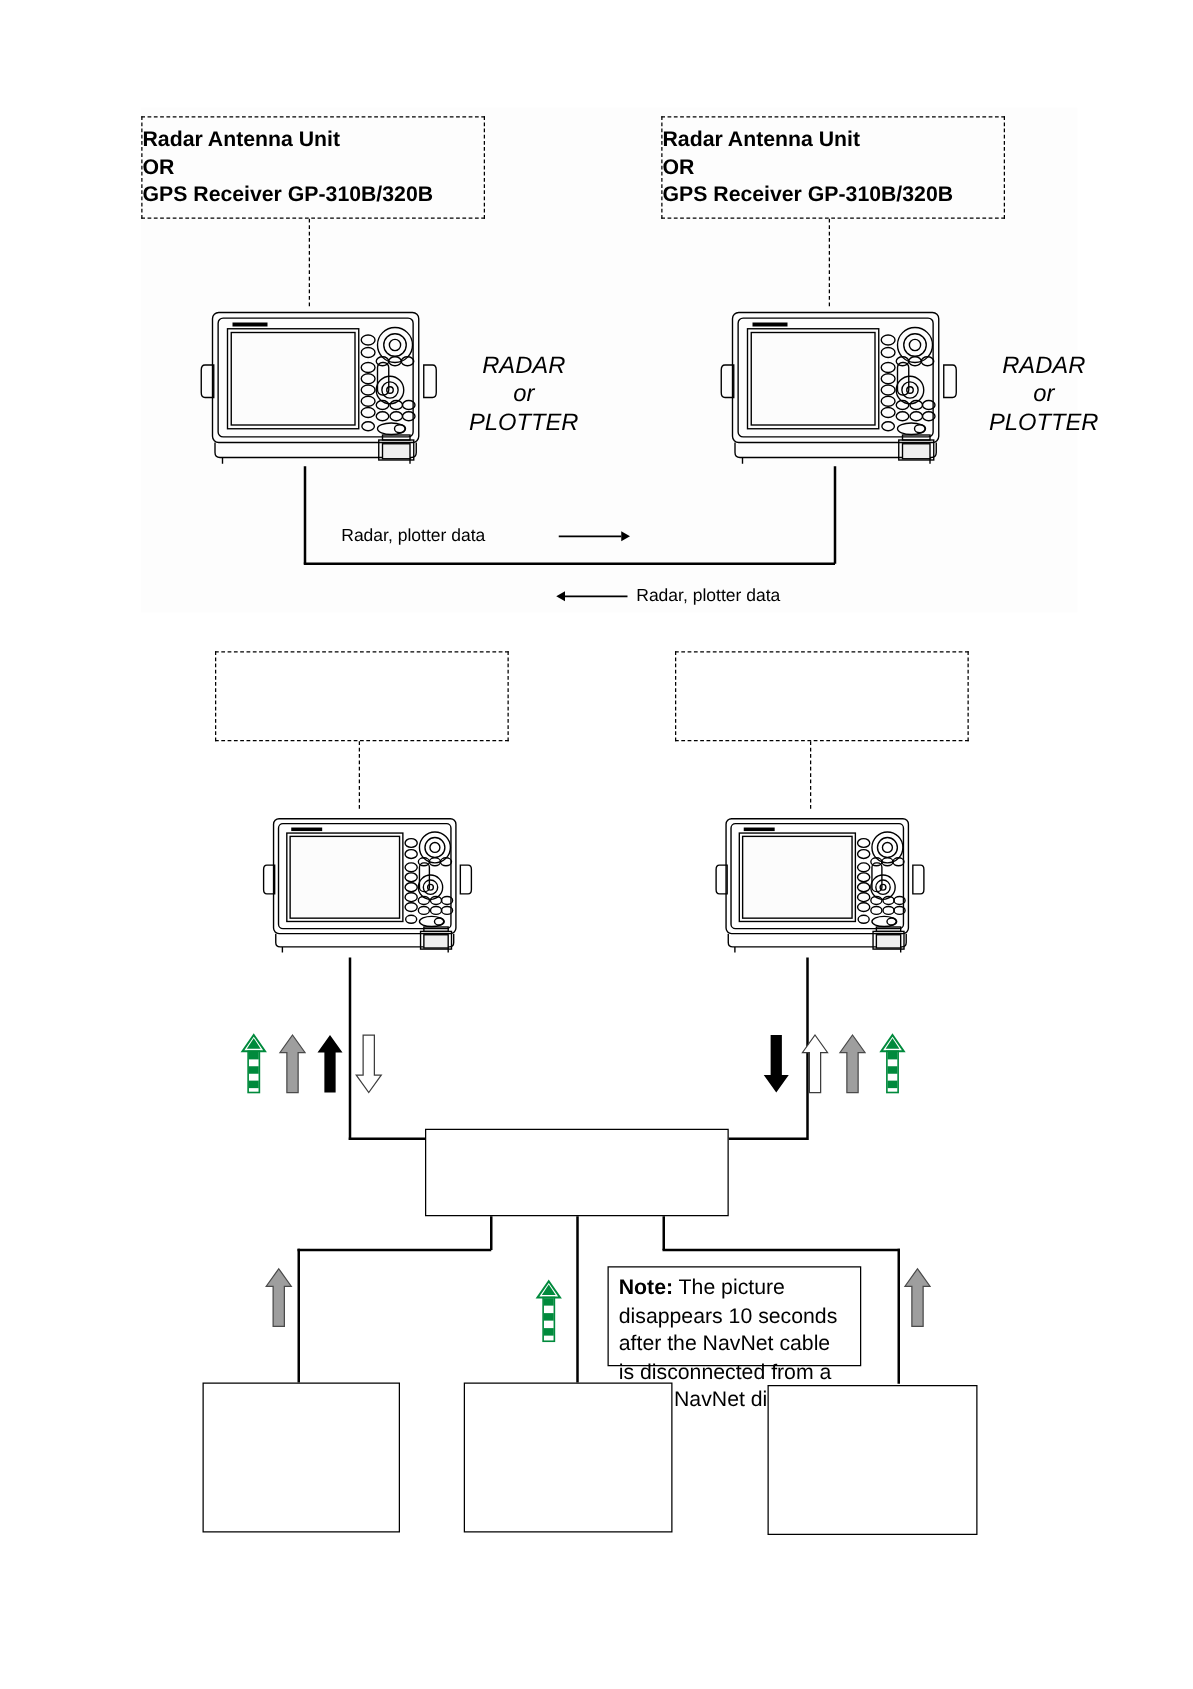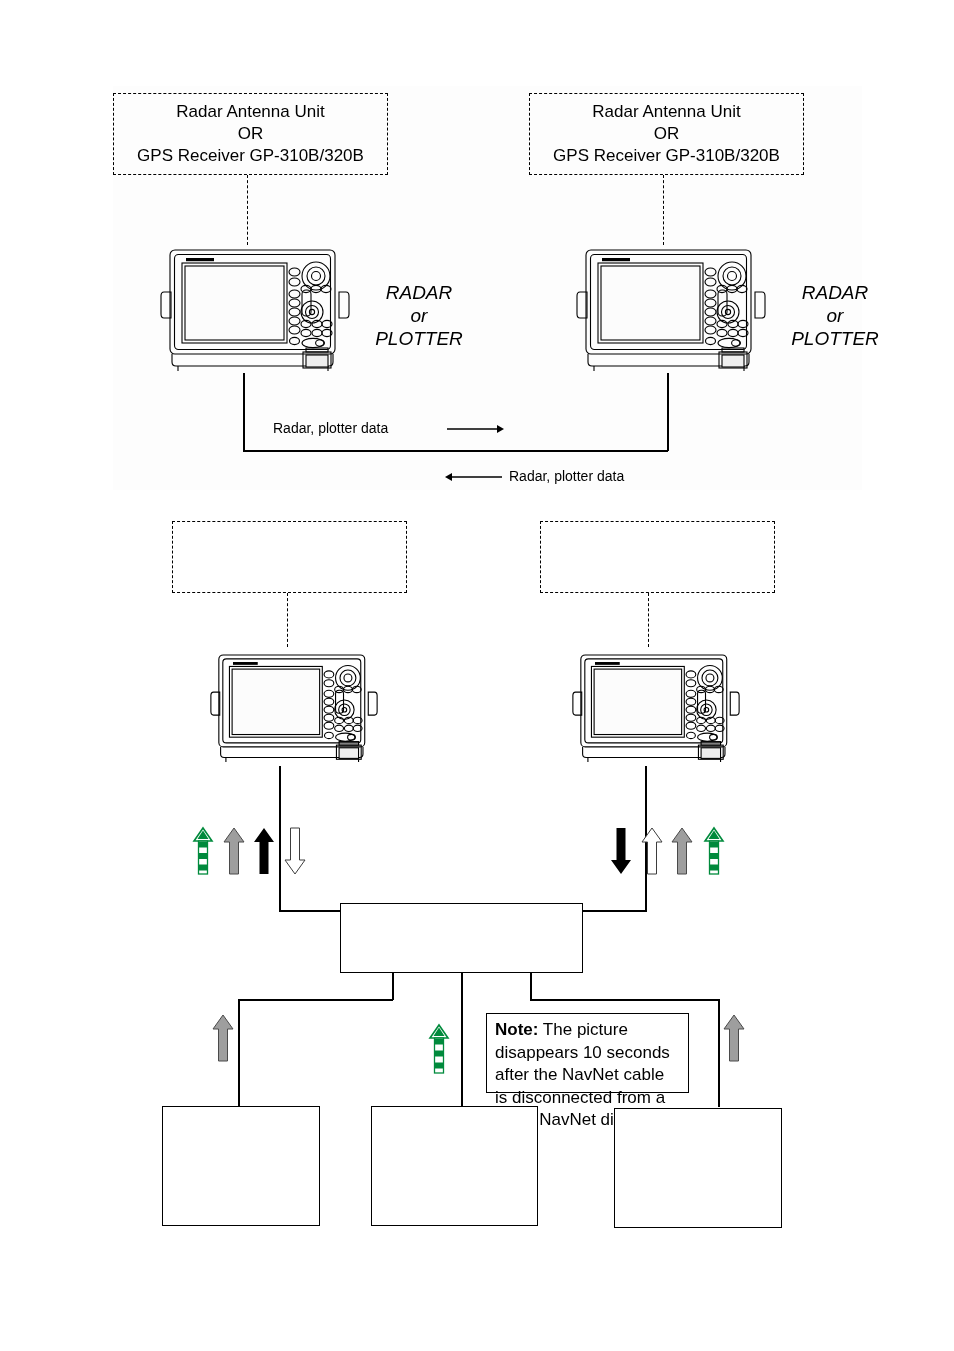--- a/index.html
+++ b/index.html
@@ -5,22 +5,22 @@
   html,body{margin:0;padding:0;background:#ffffff;}
   body{width:954px;height:1351px;position:relative;overflow:hidden;
        font-family:"Liberation Sans","DejaVu Sans",sans-serif;color:#000;}
   .abs{position:absolute;}
 
   
   .bgband{left:113px;top:86px;width:749px;height:404px;background:#fdfdfd;}
 
   
   .dashbox{border:1.5px dashed #000;box-sizing:border-box;background:transparent;}
-  .dashbox.filled{display:flex;flex-direction:column;align-items:center;
-      justify-content:center;line-height:1.28;font-size:17px;white-space:nowrap;}
+  .dashbox.filled{display:flex;flex-direction:column;
+      justify-content:center;line-height:1.28;font-size:17px;white-space:nowrap;font-weight:bold;}
 
   
   .solidbox{border:1.6px solid #000;box-sizing:border-box;background:#fff;}
 
   
   .vline{background:#000;width:1.6px;}
   .hline{background:#000;height:1.6px;}
   .vdash{border-left:1.5px dashed #000;width:0;}
 
   .lbl{font-size:19px;line-height:1.22;text-align:center;white-space:nowrap;font-style:italic;}

